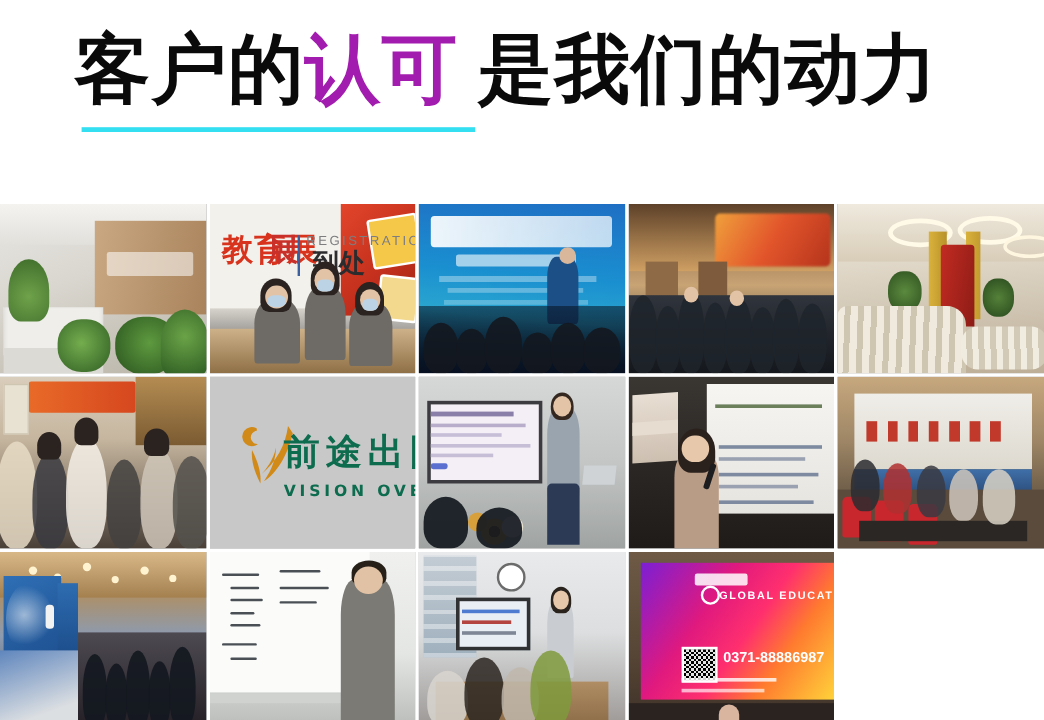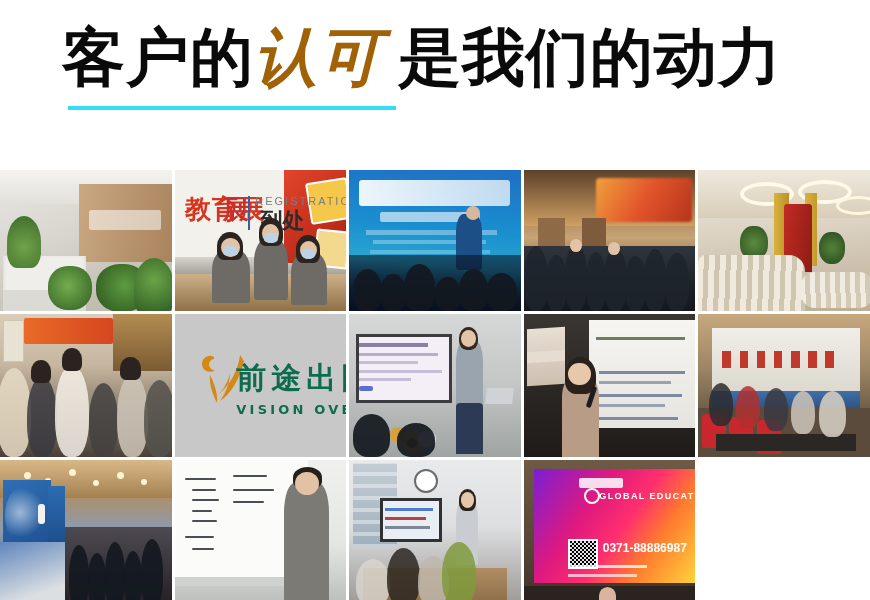--- a/index.html
+++ b/index.html
@@ -29,21 +29,21 @@
     top: 20px;
     font-family: "DejaVu Sans", "Liberation Sans", sans-serif;
     font-weight: bold;
     font-size: 63px;
     line-height: 76px;
     letter-spacing: 1px;
     color: #0a0a0a;
     white-space: nowrap;
     -webkit-font-smoothing: none;
   }
-  .headline .hl-accent { color: #a16207; font-style: italic; }
+  .headline .hl-accent { color: #a21caf; }
   .headline .hl-gap { display: inline-block; width: 16px; }
   .headline-underline {
     position: absolute;
     left: 68px;
     top: 106px;
     width: 328px;
     height: 4px;
     background: #35dff2;
   }
 

